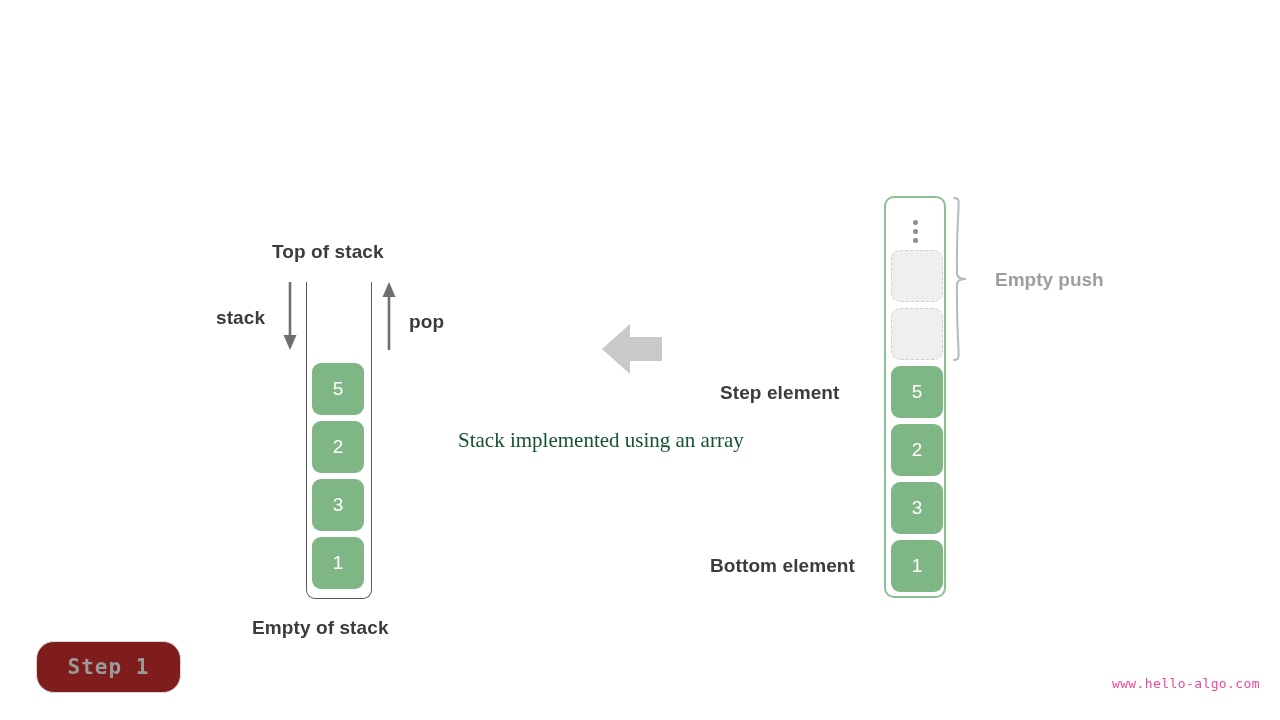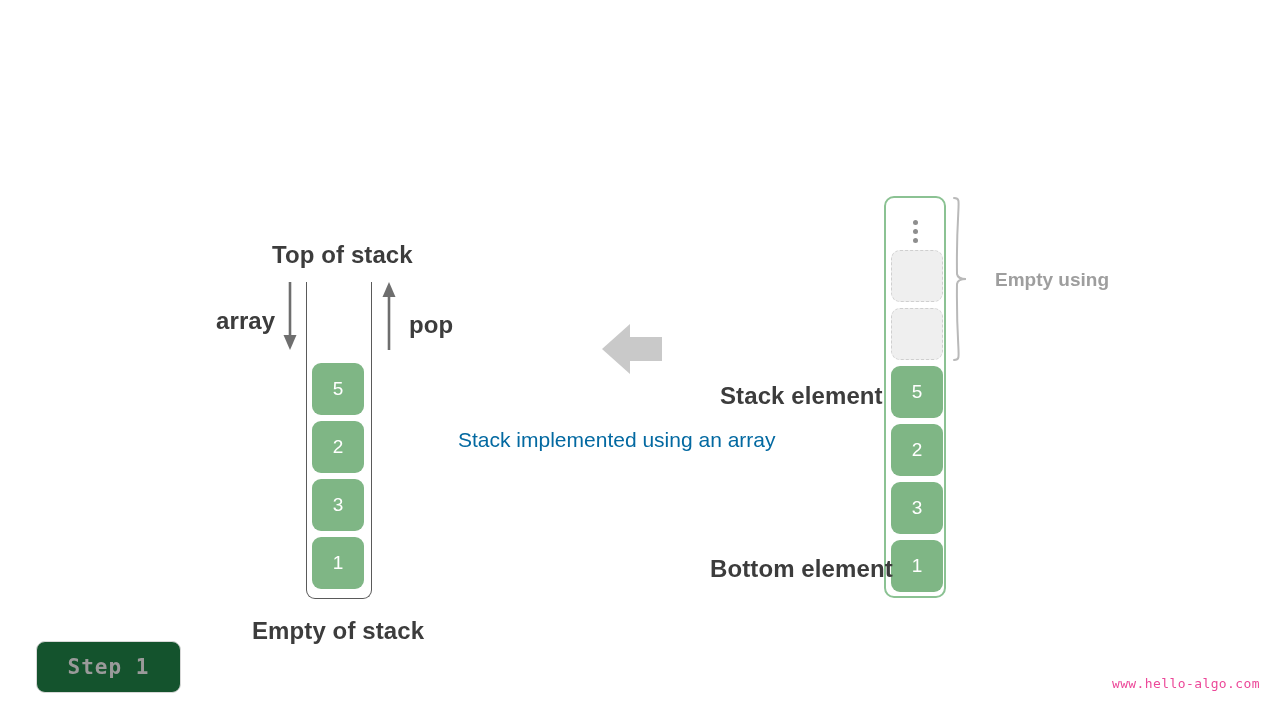--- a/index.html
+++ b/index.html
@@ -22,39 +22,39 @@
     left: 0; top: 0;
     width: 1280px;
     height: 720px;
   }
 
   
   .label-dark {
     position: absolute;
     font-family: "Liberation Sans", sans-serif;
     font-weight: bold;
-    font-size: 24px;
+    font-size: 19px;
     color: #3c3c3c;
     white-space: nowrap;
     letter-spacing: 0.1px;
   }
   .label-gray-bold {
     position: absolute;
     font-family: "Liberation Sans", sans-serif;
     font-weight: bold;
     font-size: 19px;
     color: #9e9e9e;
     white-space: nowrap;
   }
   .label-gray {
     position: absolute;
-    font-family: Liberation Sans, sans-serif;
+    font-family: Liberation Serif, serif;
     font-weight: normal;
     font-size: 21px;
-    color: #0369a1;
+    color: #14532d;
     white-space: nowrap;
   }
 
   
   #left-stack-container {
     position: absolute;
     left: 306px;
     top: 282px;
     width: 66px;
     height: 317px;
@@ -166,22 +166,22 @@
   }
 
   
   #step-badge {
     position: absolute;
     left: 36px;
     top: 641px;
     width: 145px;
     height: 52px;
     border: 1.4px solid #d8d8d8;
-    border-radius: 9px;
-    background: #14532d;
+    border-radius: 18px;
+    background: #7f1d1d;
     display: flex;
     align-items: center;
     justify-content: center;
     box-sizing: border-box;
   }
   #step-badge-label {
     font-family: "DejaVu Sans Mono", monospace;
     font-size: 21px;
     font-weight: bold;
     color: #9a9a9a;
@@ -202,21 +202,21 @@
 </style>
 </head>
 <body>
 
 <div class="canvas">
 
   <div>
 
     <div class="label-dark" style="left:272px; top:241px;">Top of stack</div>
 
-    <div class="label-dark" style="left:216px; top:307px;">array</div>
+    <div class="label-dark" style="left:216px; top:307px;">stack</div>
 
     <div class="label-dark" style="left:409px; top:311px;">pop</div>
 
     <svg class="vline-arrow" style="left:278px; top:280px;" width="24" height="72" viewBox="0 0 24 72">
       <line x1="12" y1="2" x2="12" y2="58" stroke="#6e6e6e" stroke-width="2.6"></line>
       <polygon points="12,70 5.5,55 18.5,55" fill="#6e6e6e"></polygon>
     </svg>
 
     <svg class="vline-arrow" style="left:377px; top:280px;" width="24" height="72" viewBox="0 0 24 72">
       <line x1="12" y1="70" x2="12" y2="14" stroke="#6e6e6e" stroke-width="2.6"></line>
@@ -256,23 +256,23 @@
       <div class="array-cell" style="top:226px;">2</div>
       <div class="array-cell" style="top:284px;">3</div>
       <div class="array-cell" style="top:342px;">1</div>
     </div>
 
     <svg id="empty-brace" viewBox="0 0 24 166" preserveAspectRatio="none">
       <path d="M4 2 C13 2, 6 6, 7 78 C7.6 82, 12 83, 16 83
                C12 83, 7.6 84, 7 88 C6 160, 13 164, 4 164" fill="none" stroke="#b9b9b9" stroke-width="2" stroke-linecap="round"></path>
     </svg>
 
-    <div class="label-gray-bold" style="left:995px; top:269px;">Empty using</div>
-
-    <div class="label-dark" style="left:720px; top:382px;">Stack element</div>
+    <div class="label-gray-bold" style="left:995px; top:269px;">Empty push</div>
+
+    <div class="label-dark" style="left:720px; top:382px;">Step element</div>
 
     <div class="label-dark" style="left:710px; top:555px;">Bottom element</div>
   </div>
 
   <div id="step-badge">
     <span id="step-badge-label">Step 1</span>
   </div>
 
   <div id="watermark">www.hello-algo.com</div>
 

